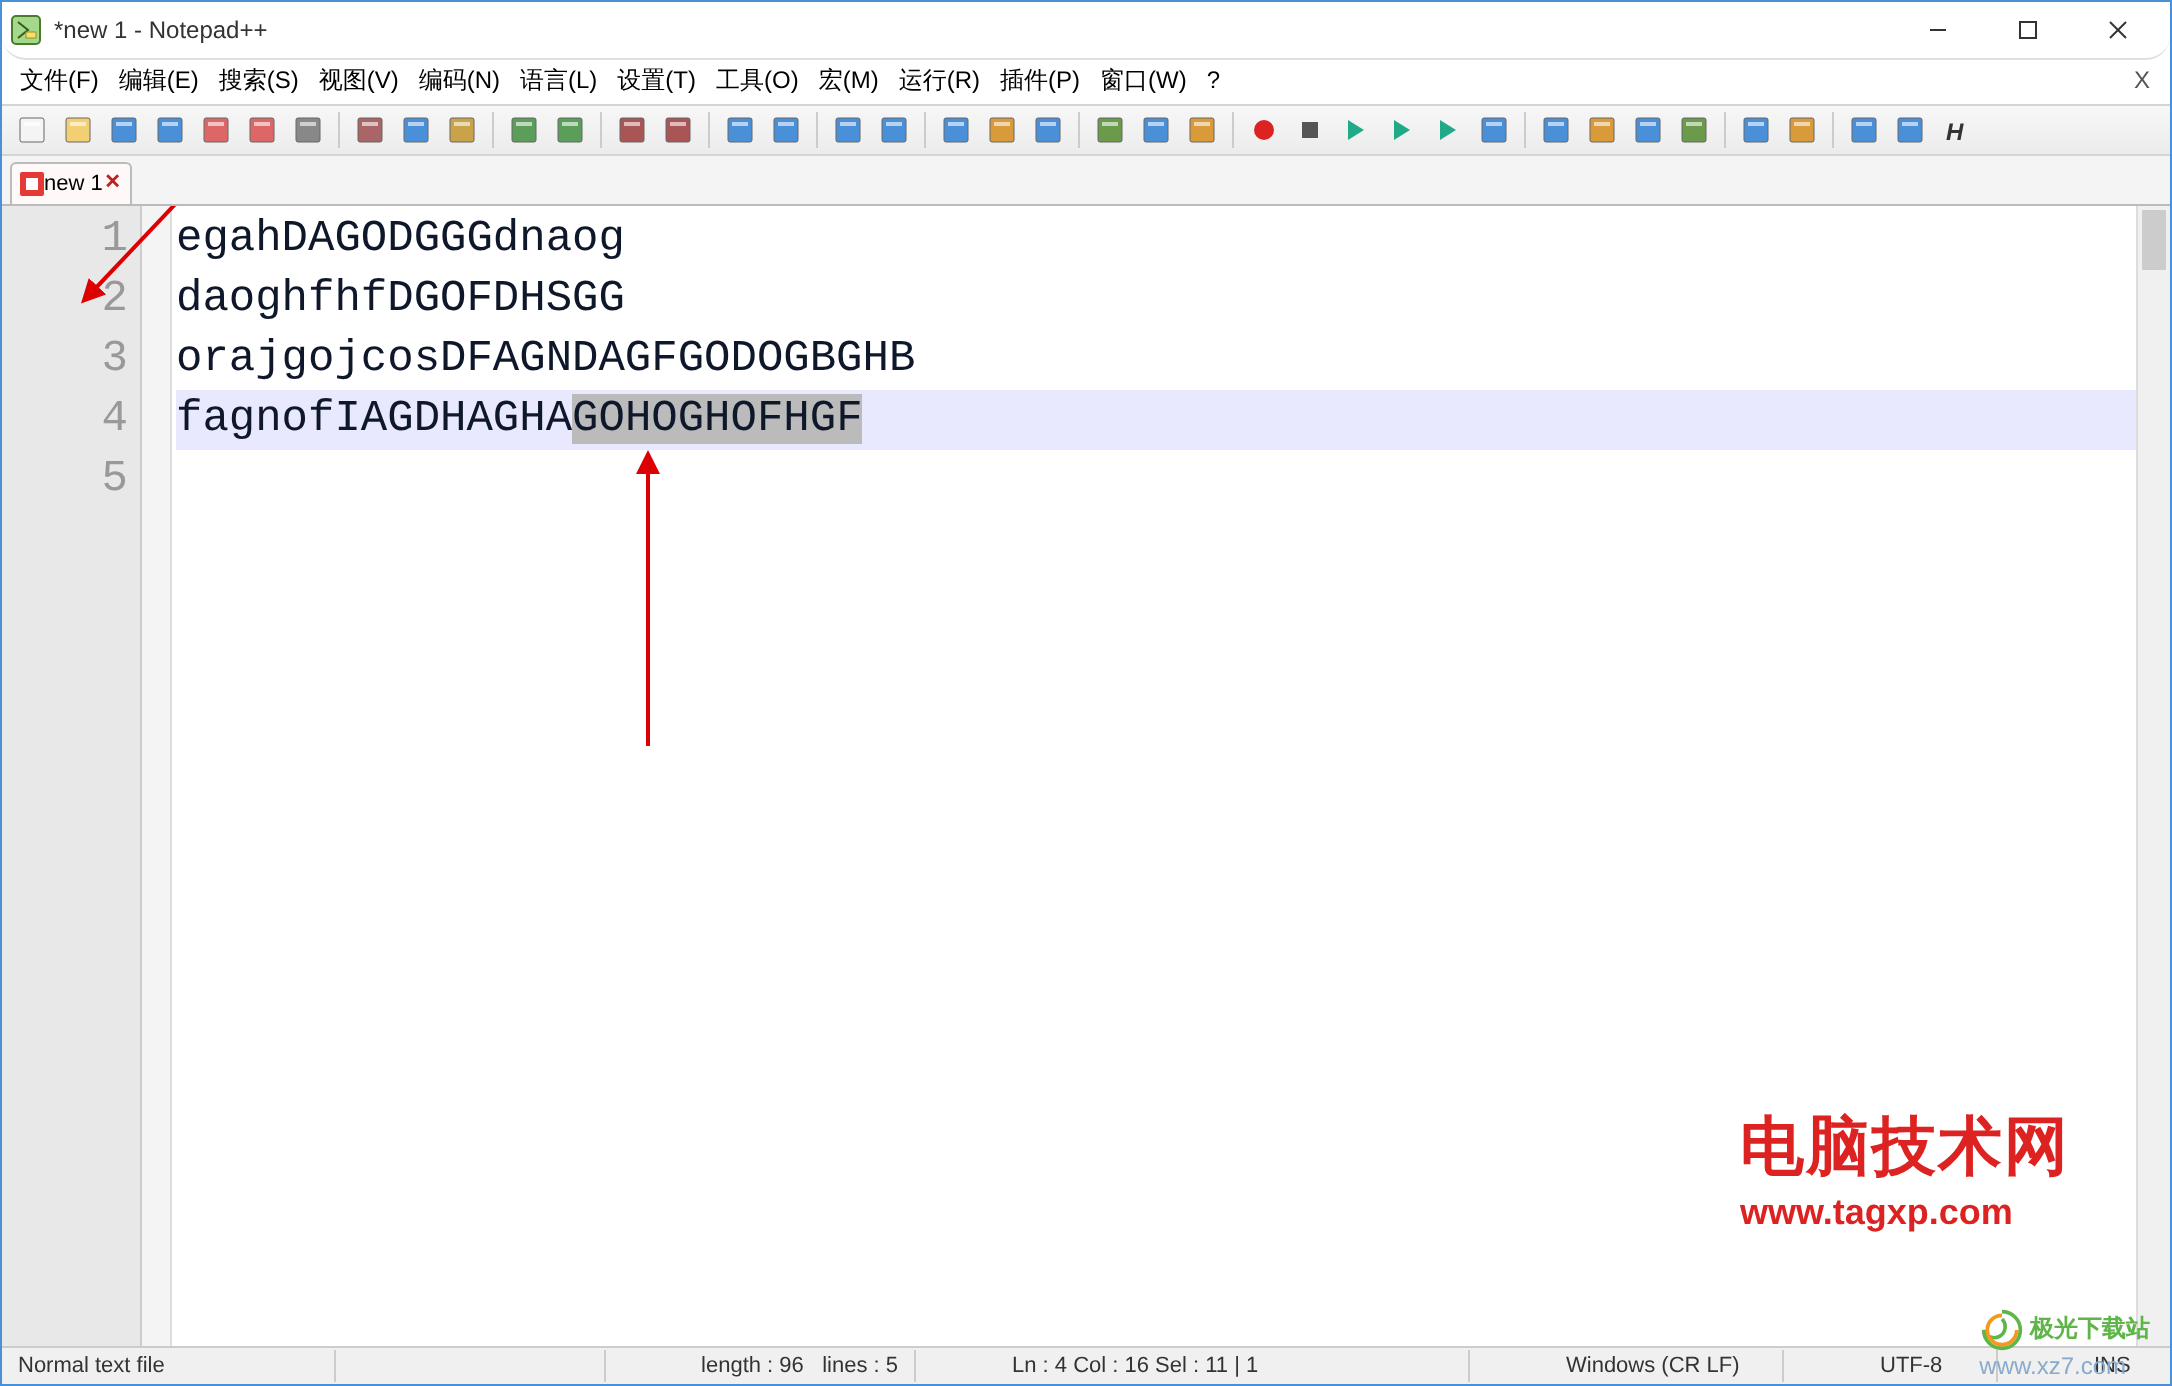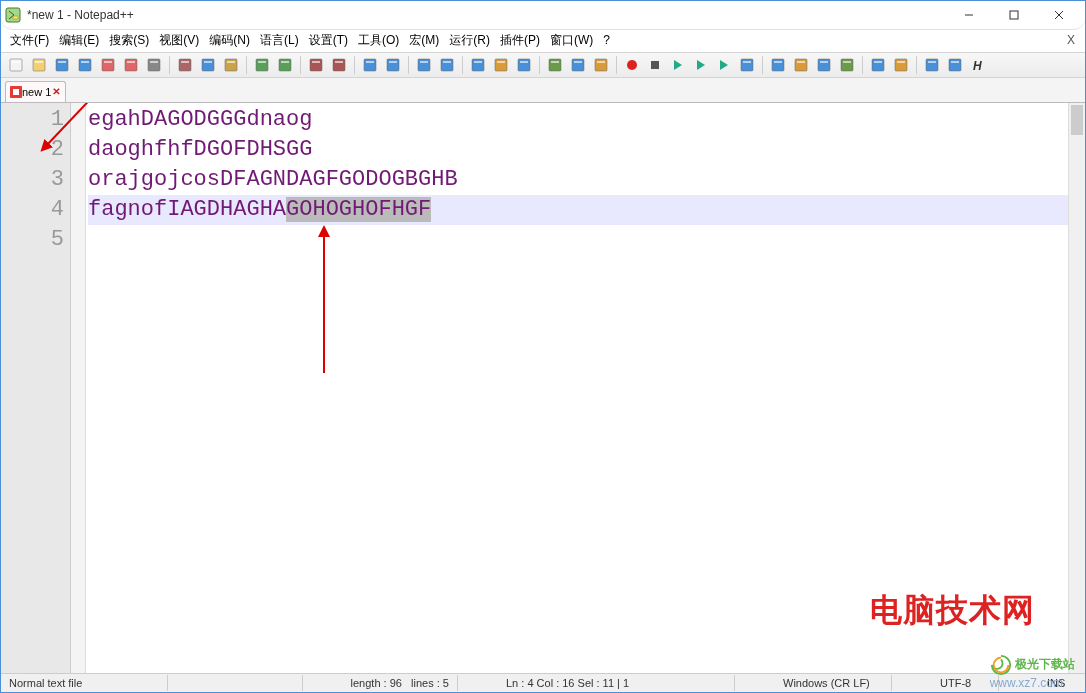--- a/index.html
+++ b/index.html
@@ -28,35 +28,35 @@
   .tabbar { height:22px; background:#f4f4f4; display:flex; align-items:flex-end; padding:2px 4px 0 4px; border-bottom:1px solid #bbb; }
   .tab { height:20px; border:1px solid #bbb; border-bottom:none; border-top-left-radius:3px; border-top-right-radius:3px; display:flex; align-items:center; padding:0 4px; gap:0; font-size:11px; background:#fff8f8; }
   .tab .doc-icon { width:12px; height:12px; background:#e53935; border-radius:1px; display:flex; align-items:center; justify-content:center; }
   .tab .doc-icon::before { content:""; width:6px; height:6px; background:#fff; mask:none; }
   .tab .x { width:10px; height:10px; color:#b22; font-weight:bold; font-size:10px; line-height:10px; text-align:center; }
 
   
   .editor-wrap { flex:1; display:flex; position:relative; overflow:hidden; }
   .gutter { width:70px; background:#e8e8e8; border-right:1px solid #ccc; font-family:Consolas,"Courier New",monospace; font-size:22px; color:#999; text-align:right; padding:2px 6px 0 0; box-sizing:border-box; line-height:30px; }
   .fold-col { width:14px; background:#f4f4f4; border-right:1px solid #ddd; }
-  .textarea { flex:1; font-family:Consolas,"Courier New",monospace; font-size:22px; color:#701a75; line-height:30px; padding:2px 0 0 2px; position:relative; }
+  .textarea { flex:1; font-family:Consolas,"Courier New",monospace; font-size:22px; color:#0f172a; line-height:30px; padding:2px 0 0 2px; position:relative; }
   .textline { white-space:pre; height:30px; }
   .highlighted { background:#e8e8ff; }
   .selection { background:#bbb; }
   .vscroll { width:16px; background:#f0f0f0; border-left:1px solid #ddd; position:relative; }
   .vscroll .thumb { position:absolute; left:2px; right:2px; top:2px; height:30px; background:#ccc; }
 
   
   .statusbar { height:18px; background:#f0f0f0; border-top:1px solid #ccc; display:flex; align-items:center; font-size:11px; color:#333;gap:40px; }
   .statusbar > div { padding:0 8px; border-right:1px solid #ccc; height:16px; line-height:16px; }
   .statusbar > div.flex { flex:1; }
   .statusbar > div.noborder { border-right:none; }
 
   
-  .watermark1 { position:absolute; right:50px; bottom:40px; display:flex; align-items:center; gap:10px; pointer-events:none; }
+  .watermark1 { position:absolute; right:50px; bottom:56px; display:flex; align-items:center; gap:10px; pointer-events:none; }
   .watermark1 .red-cn { color:#d22; font-weight:bold; font-size:32px; letter-spacing:1px; font-family:"Microsoft YaHei"; }
   .watermark1 .red-url { color:#d22; font-weight:bold; font-size:18px; }
   .watermark1 .tag-badge { background:#1b7de0; color:#fff; font-weight:bold; font-size:38px; padding:8px 16px; border-radius:10px; letter-spacing:1px; }
   .watermark2 { position:absolute; right:10px; bottom:2px; font-size:12px; color:#8ac; pointer-events:none; }
   .watermark2 .swirl { width:22px; height:22px; display:inline-block; vertical-align:middle; }
 
   
   .arrow { position:absolute; pointer-events:none; }
 </style>
 </head>
@@ -391,20 +391,21 @@
           <marker id="ah2" markerWidth="10" markerHeight="10" refX="2" refY="3" orient="auto">
             <path d="M0,0 L6,3 L0,6 Z" fill="#d00"></path>
           </marker>
         </defs>
         <line x1="15" y1="150" x2="15" y2="10" stroke="#d00" stroke-width="2" marker-end="url(#ah2)"></line>
       </svg>
 
     <div class="watermark1">
       <div>
         <div class="red-cn">电脑技术网</div>
+        <div class="red-url">www.tagxp.com</div>
       </div>
     </div>
   </div>
 
   <div class="statusbar">
     <div style="width:150px;">Normal text file</div>
     <div class="flex"></div>
     <div><span>length : 96</span>&nbsp;&nbsp;&nbsp;<span>lines : 5</span></div>
     <div style="width:220px;">Ln : 4    Col : 16    Sel : 11 | 1</div>
     <div style="width:100px;">Windows (CR LF)</div>

